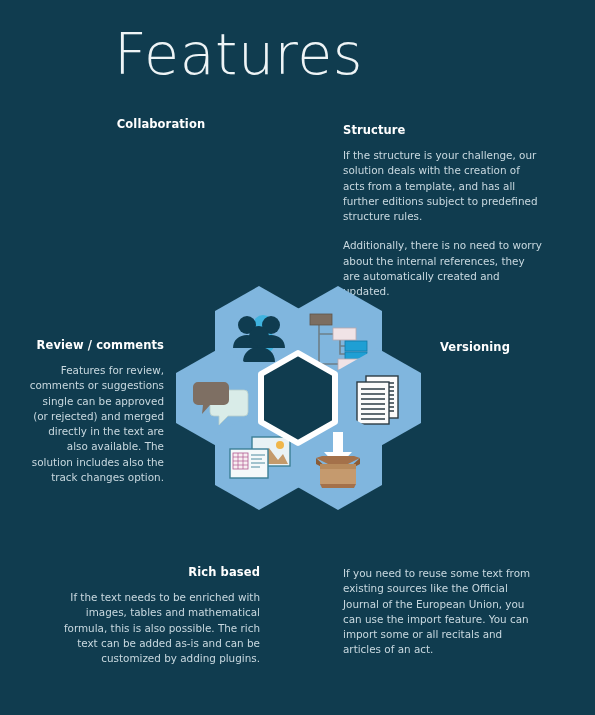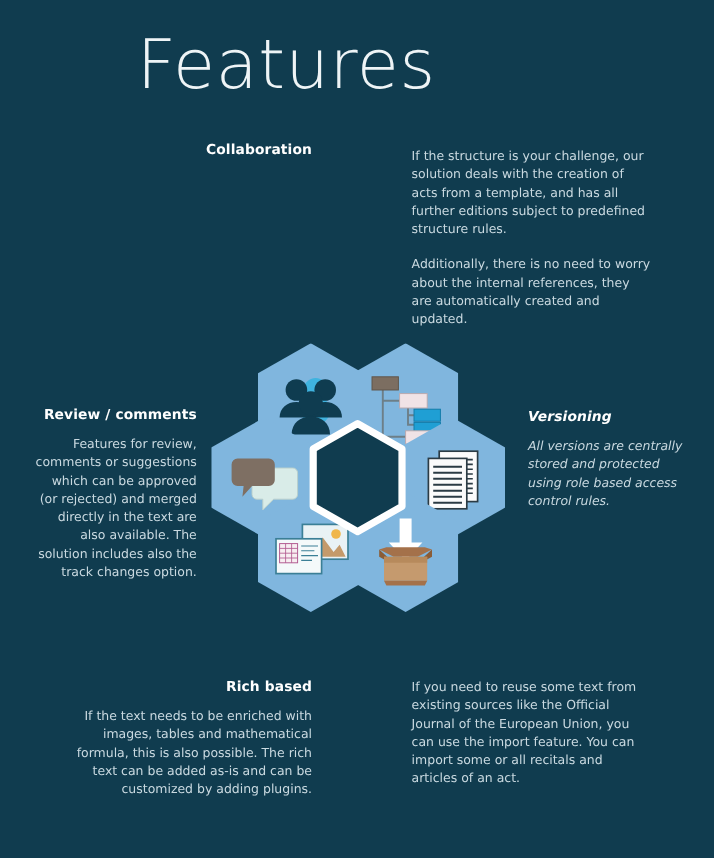--- a/index.html
+++ b/index.html
@@ -51,24 +51,24 @@
     line-height: 15.3px;
     color: #c9d9e0;
     margin: 0;
   }
   .feature .f-para + .f-para {
     margin-top: 14px;
   }
   .align-right { text-align: right; }
   .align-left  { text-align: left; }
 
-  #feat-collaboration { left: 62px;  top: 117px; width: 198px; }
+  #feat-collaboration { left: 62px;  top: 117px; width: 198px; text-align: center; }
   #feat-structure     { left: 343px; top: 123px; width: 200px; }
   #feat-review        { left: 26px;  top: 338px; width: 138px; }
-  #feat-versioning    { left: 440px; top: 340px; width: 136px; font-style: italic; }
+  #feat-versioning    { left: 440px; top: 340px; width: 136px; }
   #feat-richtext      { left: 62px;  top: 565px; width: 198px; }
   #feat-import        { left: 343px; top: 566px; width: 200px; }
 
   
   #hex-cluster {
     position: absolute;
     left: 176px;
     top: 286px;
     width: 244px;
     height: 248px;
@@ -104,32 +104,32 @@
 
 <div id="page">
 
   <div class="page-title">Features</div>
 
   <div class="feature align-right" id="feat-collaboration">
     <div class="f-title">Collaboration</div>
   </div>
 
   <div class="feature align-left" id="feat-structure">
+    <div class="f-title">Structure</div>
     <p class="f-para">If the structure is your challenge, our solution deals with the creation of acts from a template, and has all further editions subject to predefined structure rules.</p>
     <p class="f-para">Additionally, there is no need to worry about the internal references, they are automatically created and updated.</p>
   </div>
 
   <div class="feature align-right" id="feat-review">
     <div class="f-title">Review / comments</div>
-    <p class="f-para">Features for review, comments or suggestions which can be approved (or rejected) and merged directly in the text are also available. The solution includes also the track changes option.</p>
+    <p class="f-para">Features for review, comments or suggestions single can be approved (or rejected) and merged directly in the text are also available. The solution includes also the track changes option.</p>
   </div>
 
   <div class="feature align-left" id="feat-versioning">
     <div class="f-title">Versioning</div>
-    <p class="f-para">All versions are centrally stored and protected using role based access control rules.</p>
   </div>
 
   <div class="feature align-right" id="feat-richtext">
     <div class="f-title">Rich based</div>
     <p class="f-para">If the text needs to be enriched with images, tables and mathematical formula, this is also possible. The rich text can be added as-is and can be customized by adding plugins.</p>
   </div>
 
   <div class="feature align-left" id="feat-import">
     <p class="f-para">If you need to reuse some text from existing sources like the Official Journal of the European Union, you can use the import feature. You can import some or all recitals and articles of an act.</p>
   </div>

